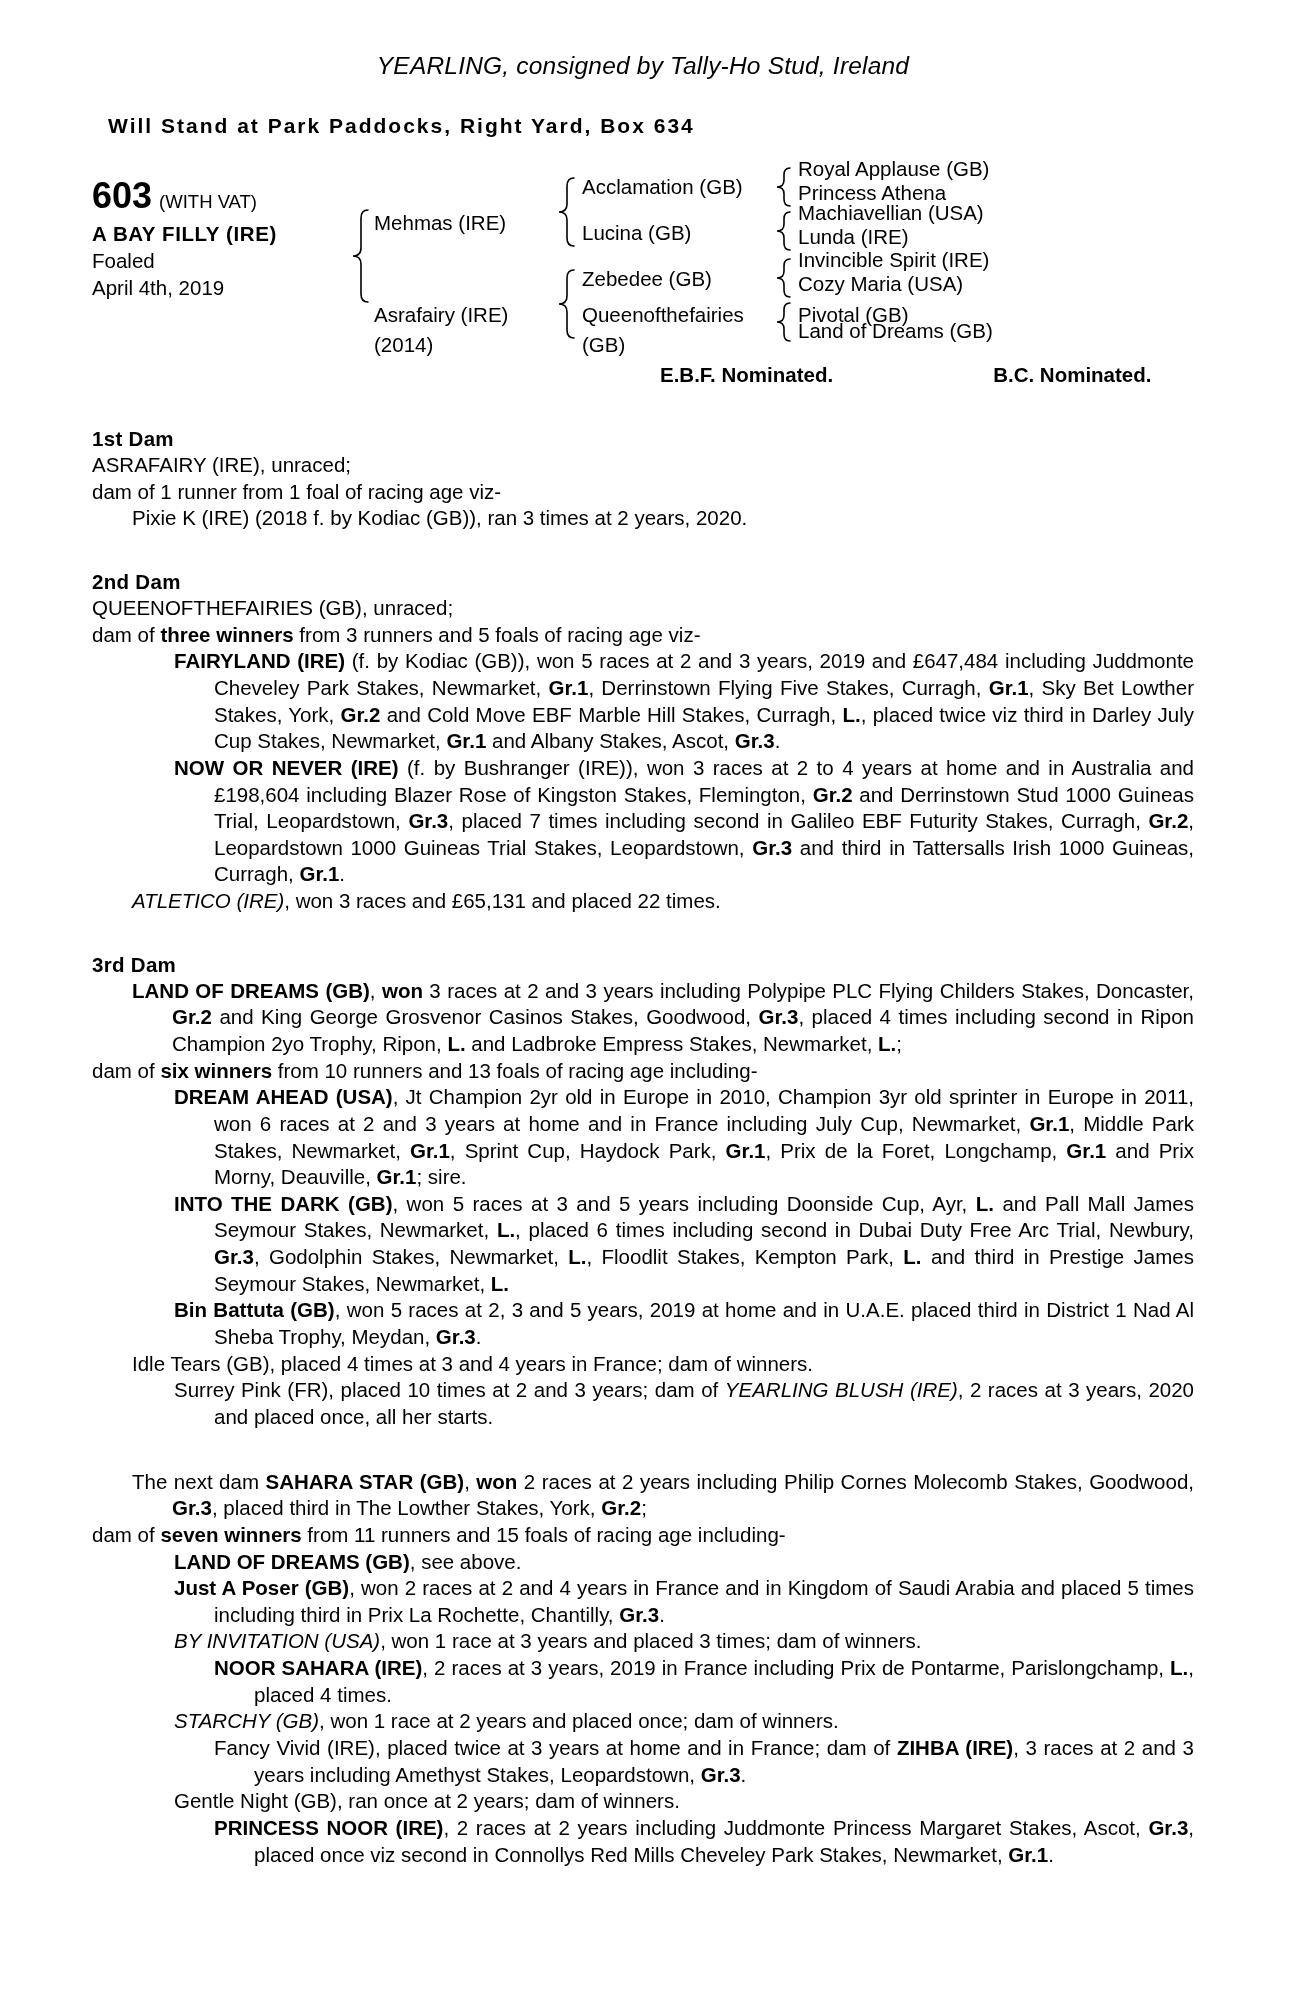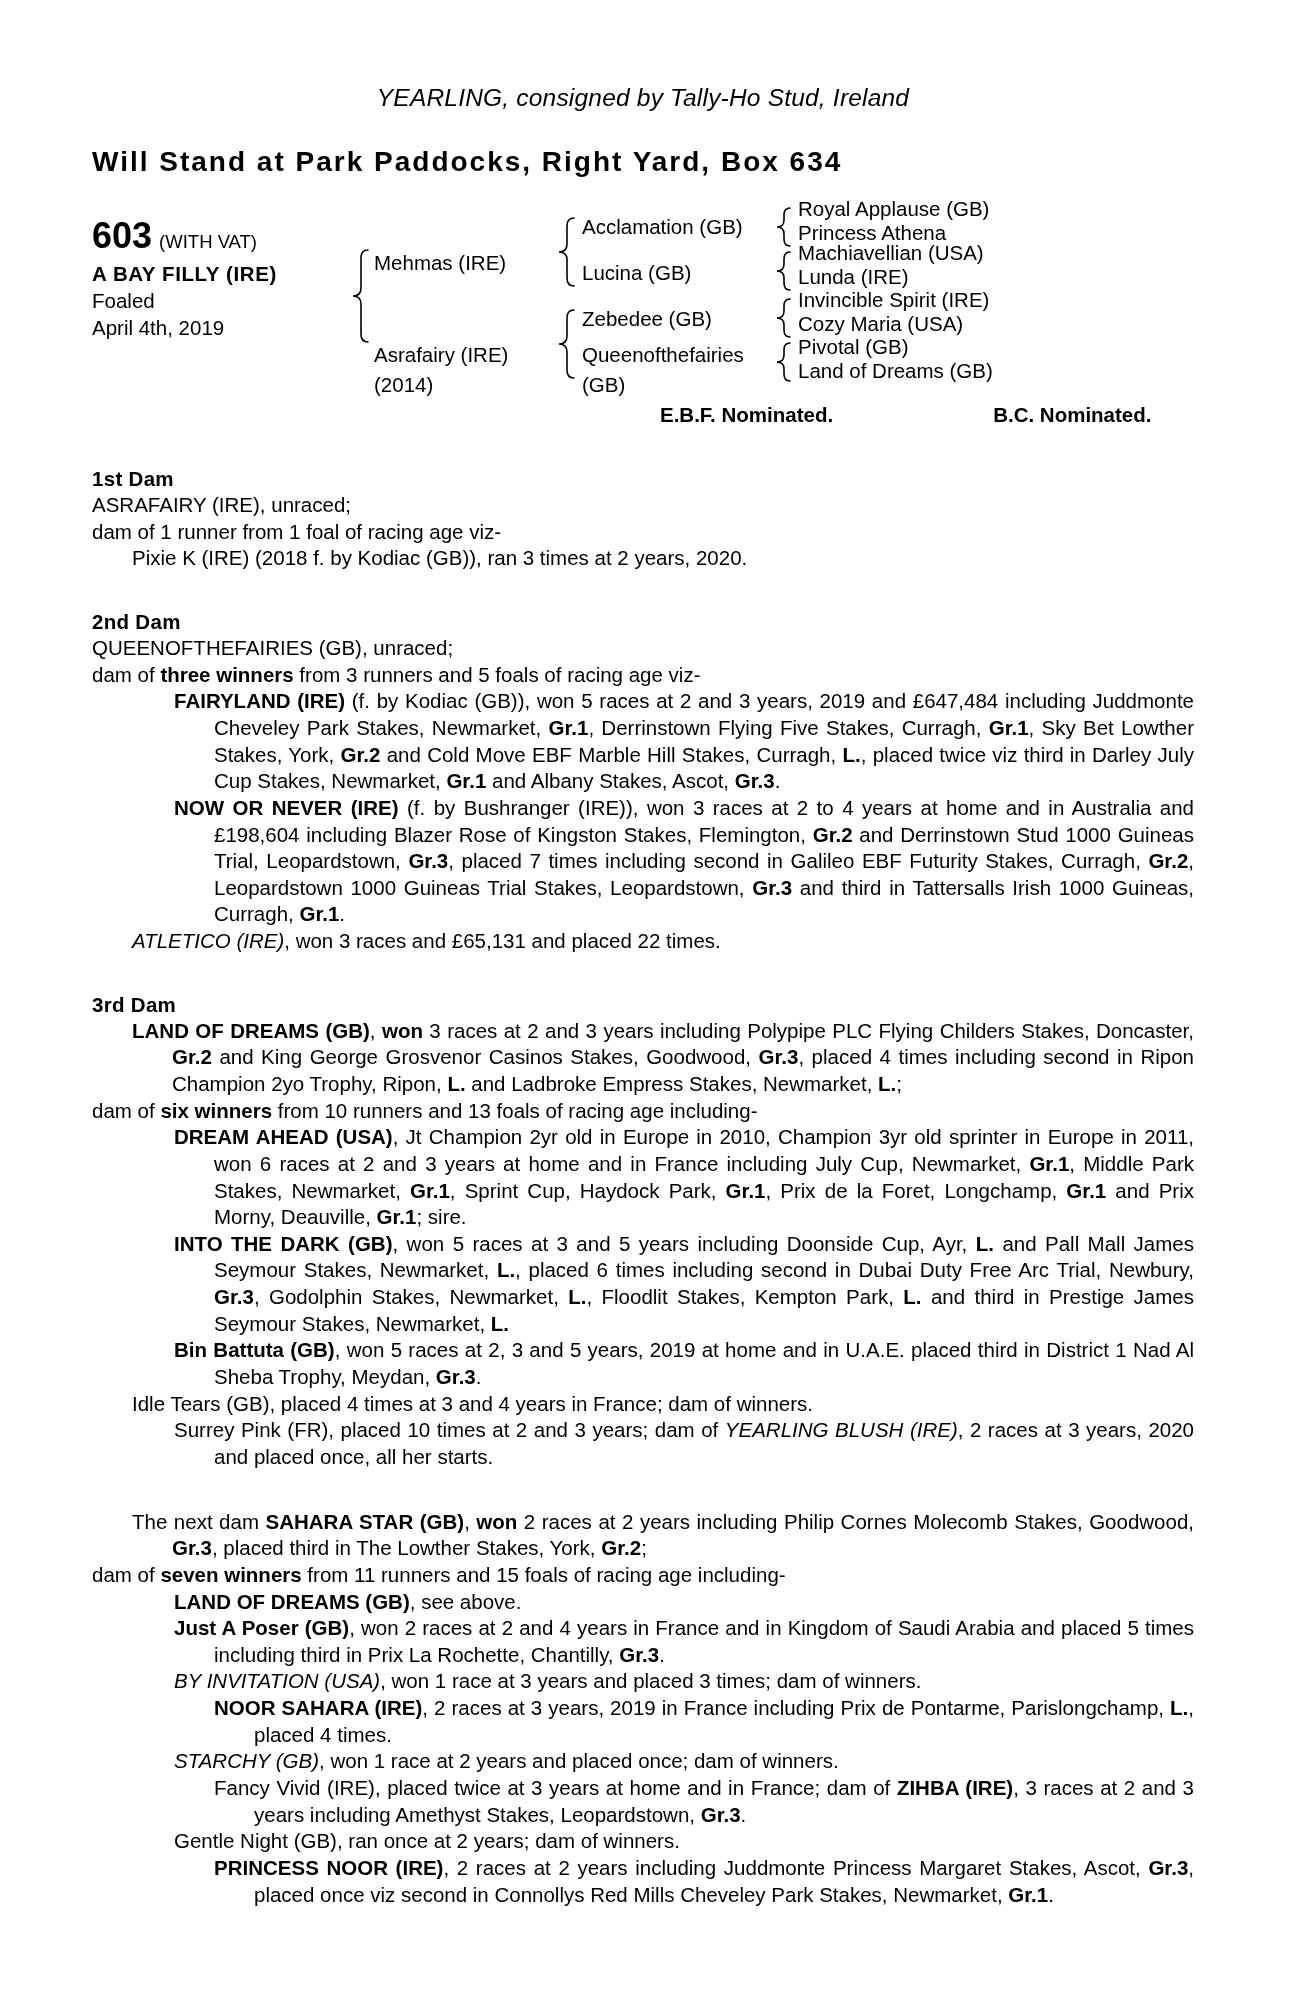--- a/index.html
+++ b/index.html
@@ -9,34 +9,34 @@
   }
   body {
     width: 1314px;
     min-height: 2000px;
     font-family: "Liberation Sans", sans-serif;
     color: #000000;
   }
   .page {
     width: 1286px;
     box-sizing: border-box;
-    padding: 84px 92px 40px 92px;
+    padding: 52px 92px 40px 92px;
   }
   .consignor {
     text-align: center;
     font-style: italic;
     font-size: 24.5px;
     letter-spacing: 0.2px;
     margin: 0 0 34px 0;
   }
   .standing {
     font-weight: bold;
-    font-size: 28px;
+    font-size: 21px;
     letter-spacing: 2.0px;
-    margin: 0 0 26px 0;
+    margin: 0 0 26px 16px;
   }
   
   .ped {
     display: flex;
     align-items: flex-start;
     margin-bottom: 4px;
   }
   .ped-left {
     width: 268px;
     padding-top: 14px;
@@ -176,21 +176,21 @@
           <div style="position:absolute; top:158px; left:0; white-space:nowrap;">(GB)</div>
         </div>
 
         <div class="gen g3">
           <div style="position:absolute; top:-10px; left:0; white-space:nowrap;">Royal Applause (GB)</div>
           <div style="position:absolute; top:14px; left:0; white-space:nowrap;">Princess Athena</div>
           <div style="position:absolute; top:34px; left:0; white-space:nowrap;">Machiavellian (USA)</div>
           <div style="position:absolute; top:58px; left:0; white-space:nowrap;">Lunda (IRE)</div>
           <div style="position:absolute; top:81px; left:0; white-space:nowrap;">Invincible Spirit (IRE)</div>
           <div style="position:absolute; top:105px; left:0; white-space:nowrap;">Cozy Maria (USA)</div>
-          <div style="position:absolute; top:128px; left:0; white-space:nowrap;">Pivotal (GB)</div>
+          <div style="position:absolute; top:136px; left:0; white-space:nowrap;">Pivotal (GB)</div>
           <div style="position:absolute; top:152px; left:0; white-space:nowrap;">Land of Dreams (GB)</div>
         </div>
       </div>
 
       <div class="nom-row">
         <span class="nom-ebf">E.B.F. Nominated.</span>
         <span class="nom-bc">B.C. Nominated.</span>
       </div>
     </div>
   </div>

